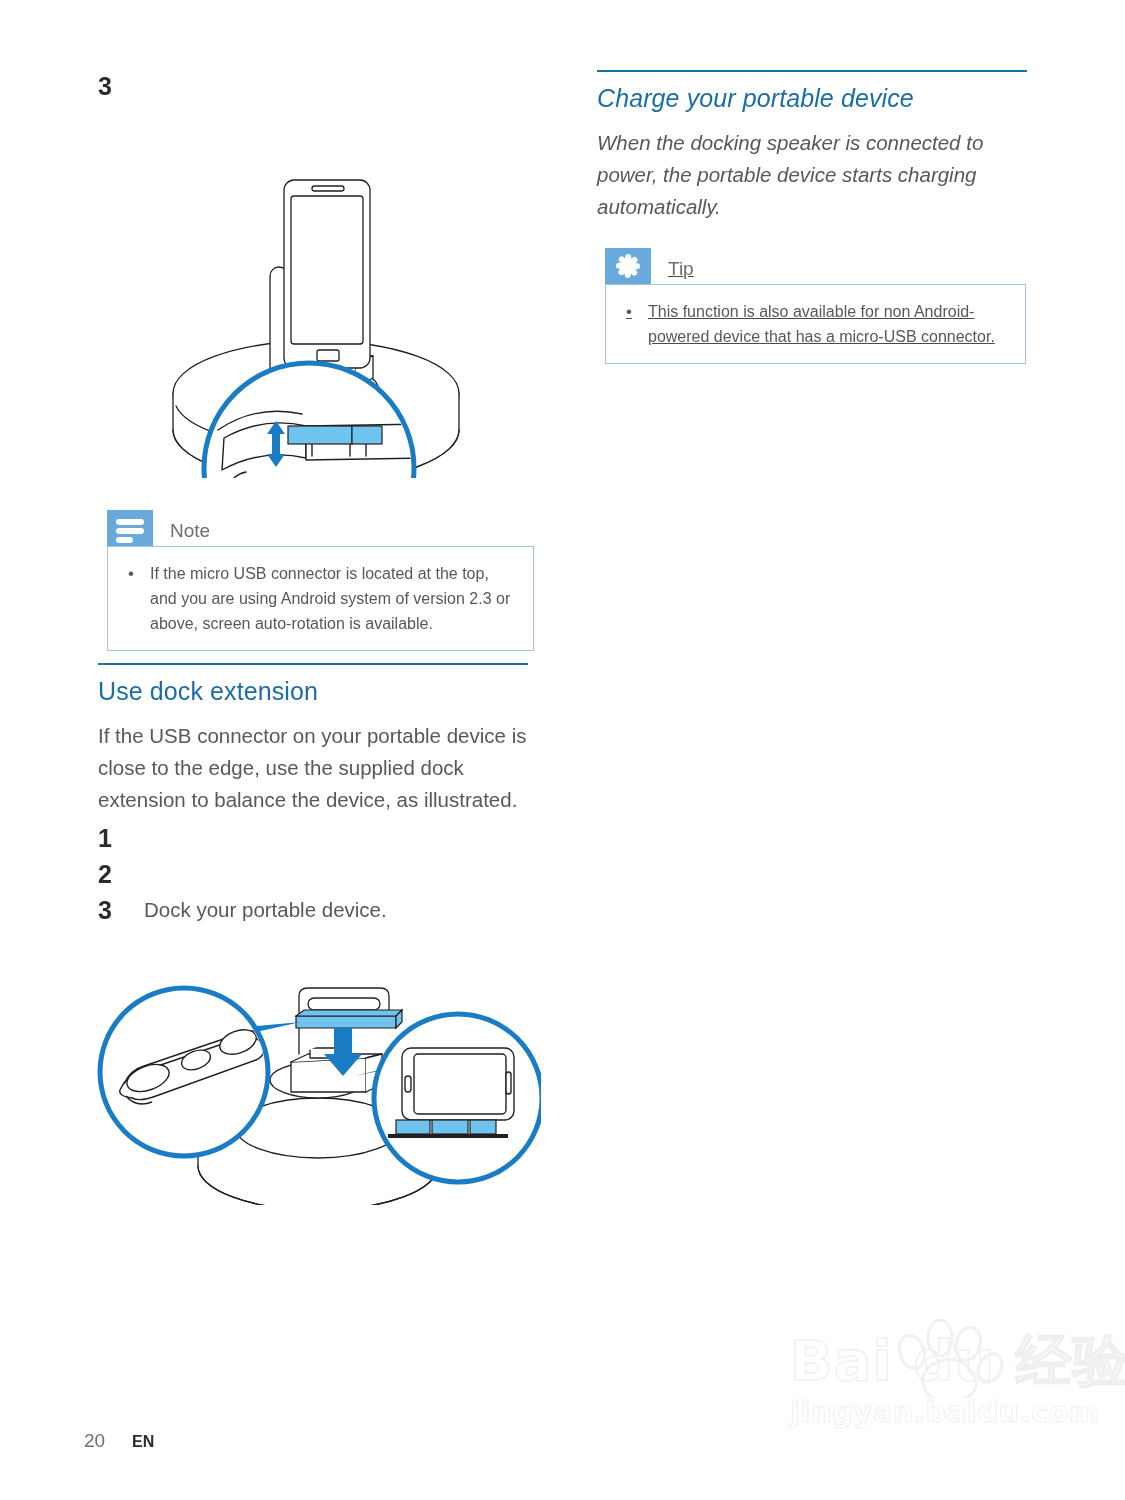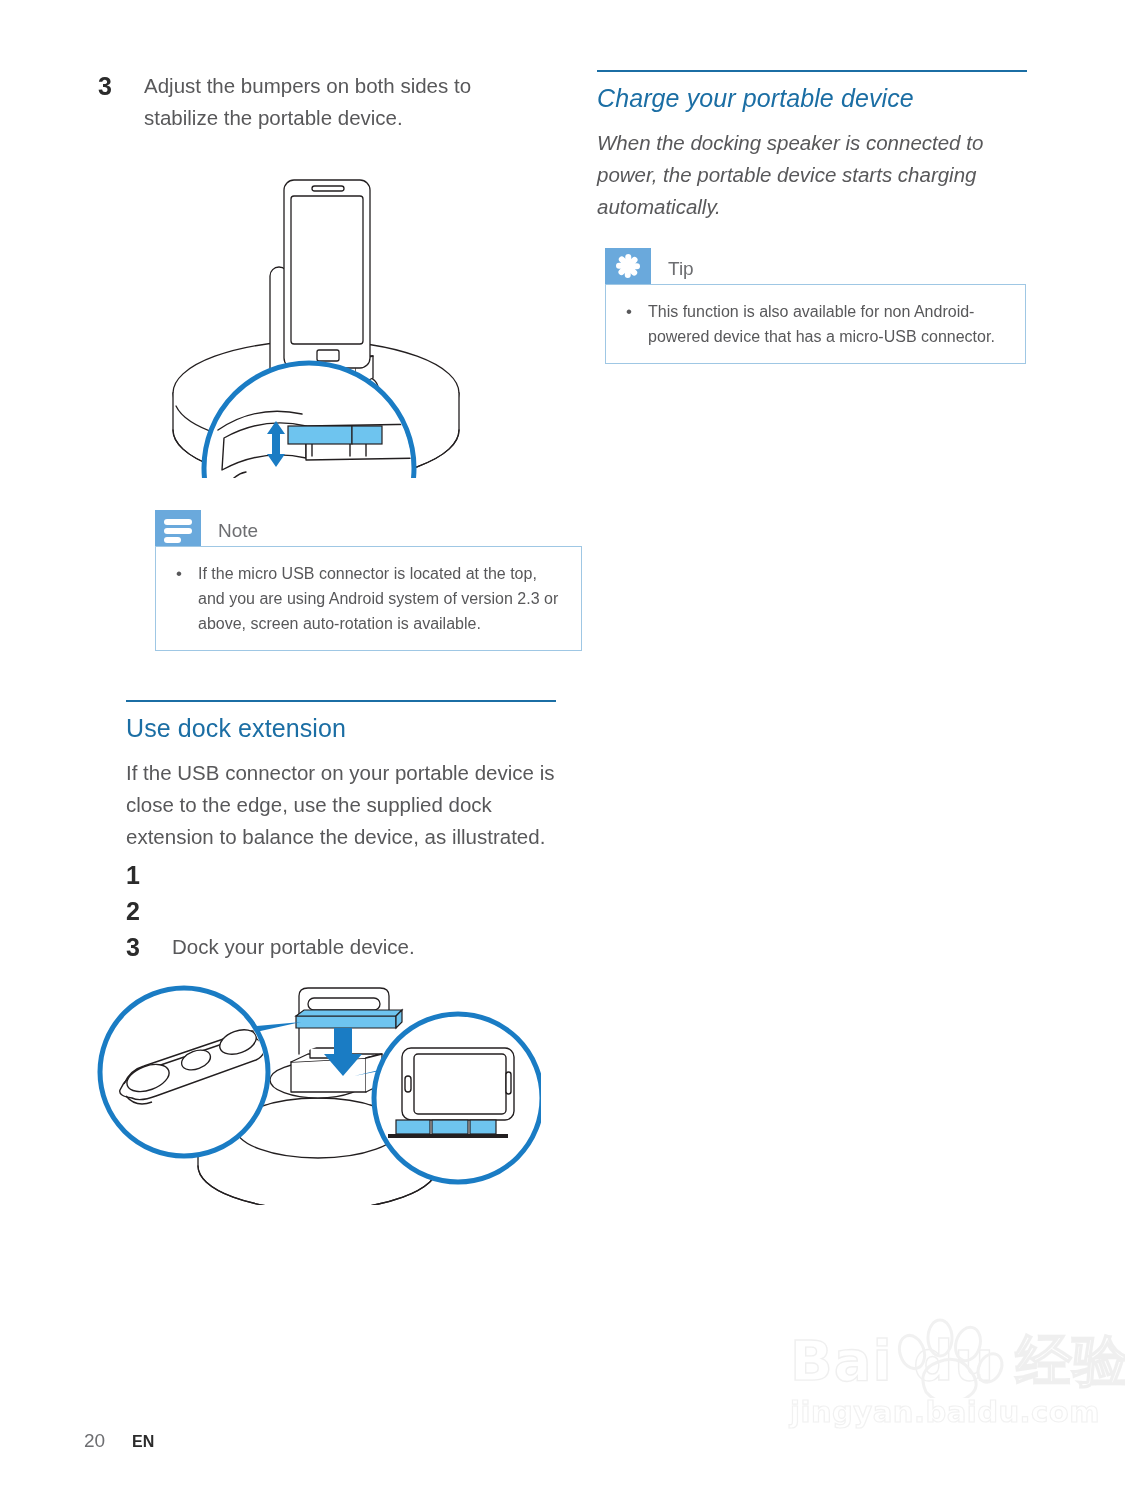--- a/index.html
+++ b/index.html
@@ -205,21 +205,20 @@
 </style>
 </head>
 <body>
 
 <div class="page">
 
   <div class="col col-left">
 
     <div class="step">
       <div class="step-num">3</div>
-      <div class="step-body">Adjust the bumpers on both sides to stabilize the portable device.</div>
     </div>
   </div>
 
   <div class="figure" style="left:98px; top:138px; width:440px; height:340px;">
     <svg width="440" height="340" viewBox="0 0 440 340" xmlns="http://www.w3.org/2000/svg">
       <g fill="none" stroke="#231f20" stroke-width="1.3" stroke-linejoin="round" stroke-linecap="round">
 
         <ellipse cx="218" cy="255" rx="143" ry="52" fill="#ffffff"></ellipse>
 
         <path d="M75 255 L75 292 A143 52 0 0 0 361 292 L361 255" fill="#ffffff"></path>
@@ -290,38 +289,38 @@
         <path d="M152 392 q56 54 118 10 l-12 -10 l30 -6 l-8 30 l-11 -9 q-54 42 -123 -8 z" fill="#1a7cc4"></path>
       </g>
       <defs>
         <clipPath id="mclip">
             <circle cx="211" cy="330" r="102"></circle>
           </clipPath>
       </defs>
     </svg>
   </div>
 
-  <div class="callout" style="position:absolute; left:107px; top:510px; width:355px;margin-left:48px;">
+  <div class="callout" style="position:absolute; left:107px; top:510px; width:355px;">
     <div class="callout-head">
       <div class="callout-icon">
         <span class="bar bar1"></span>
           <span class="bar bar2"></span>
           <span class="bar bar3"></span>
       </div>
       <div class="callout-label">Note</div>
     </div>
     <div class="callout-box" style="width:427px;">
       <div class="callout-item">
         <div class="callout-bullet">•</div>
         <div class="callout-text">If the micro USB connector is located at the top, and you are using Android system of version 2.3 or above, screen auto-rotation is available.</div>
       </div>
     </div>
   </div>
 
-  <div style="position:absolute; left:98px; top:700px; width:435px;margin-left:28px;">
+  <div style="position:absolute; left:98px; top:663px; width:435px;">
     <div class="section-rule"></div>
     <h2 class="section-title">Use dock extension</h2>
     <p class="body-text">If the USB connector on your portable device is close to the edge, use the supplied dock extension to balance the device, as illustrated.</p>
 
     <div class="step">
       <div class="step-num">1</div>
     </div>
     <div class="step">
       <div class="step-num">2</div>
     </div>
@@ -393,21 +392,21 @@
       </defs>
     </svg>
   </div>
 
   <div class="col col-right">
     <div class="section-rule"></div>
     <h2 class="section-title">Charge your portable device</h2>
     <p class="body-text">When the docking speaker is connected to power, the portable device starts charging automatically.</p>
   </div>
 
-  <div class="callout" style="position:absolute; left:605px; top:248px; width:500px;">
+  <div class="callout" style="position:absolute; left:605px; top:248px; width:500px;text-decoration:underline;">
     <div class="callout-head">
       <div class="callout-icon">
         <div class="asterisk">
           <span class="petal" style="transform:translate(-50%,-100%) rotate(0deg);"></span>
           <span class="petal" style="transform:translate(-50%,-100%) rotate(45deg);"></span>
           <span class="petal" style="transform:translate(-50%,-100%) rotate(90deg);"></span>
           <span class="petal" style="transform:translate(-50%,-100%) rotate(135deg);"></span>
           <span class="petal" style="transform:translate(-50%,-100%) rotate(180deg);"></span>
           <span class="petal" style="transform:translate(-50%,-100%) rotate(225deg);"></span>
           <span class="petal" style="transform:translate(-50%,-100%) rotate(270deg);"></span>

